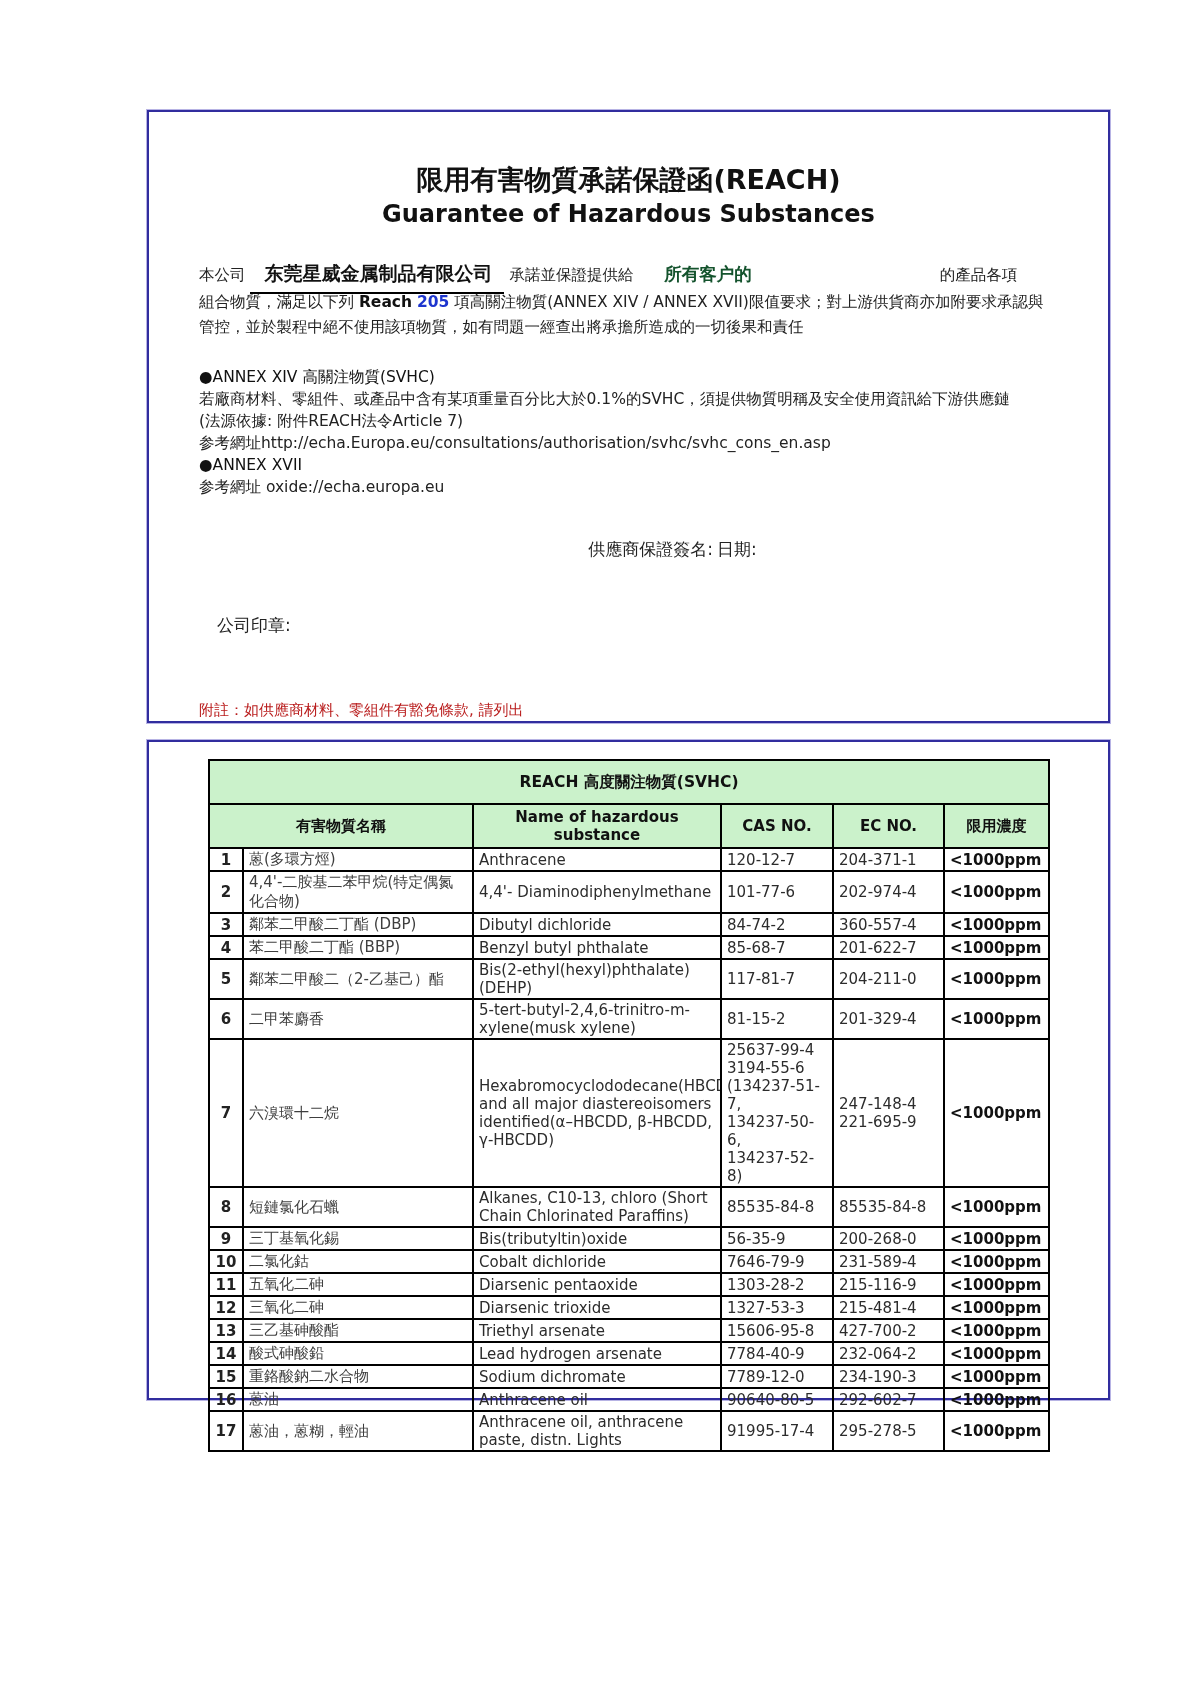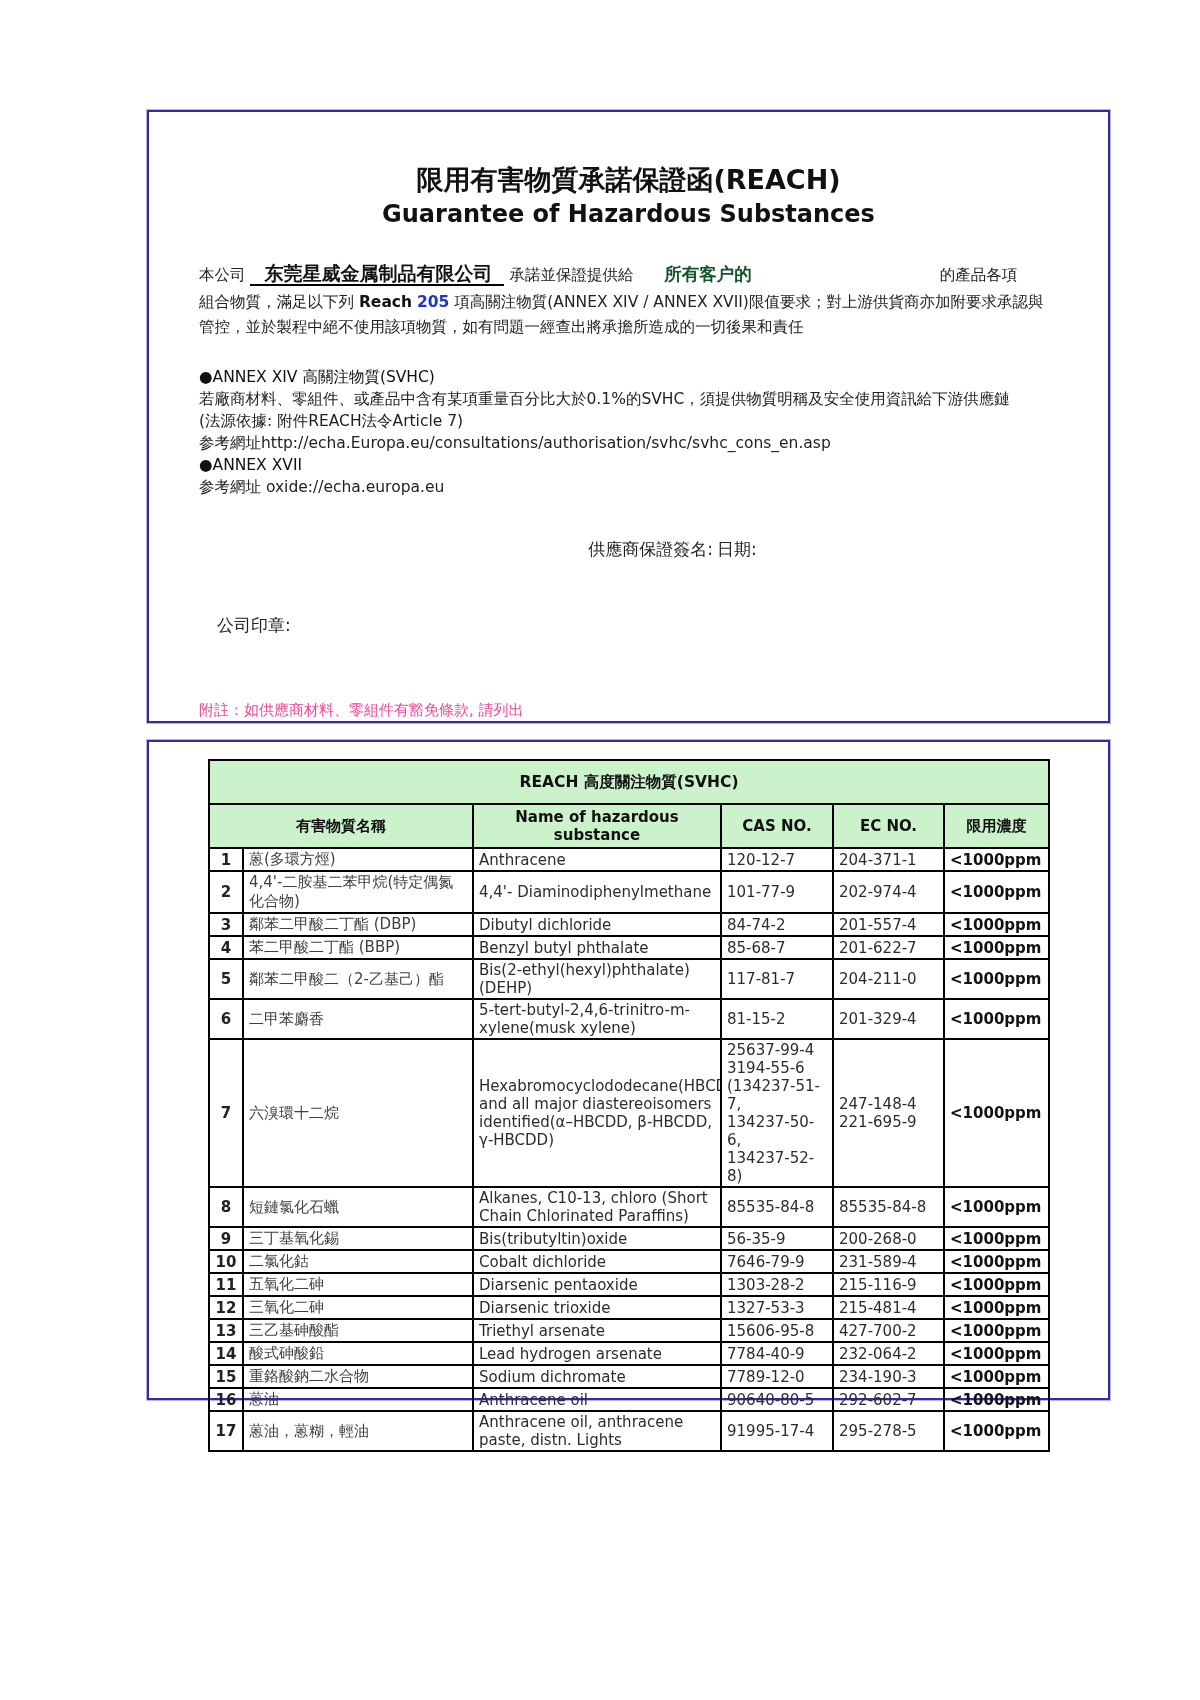--- a/index.html
+++ b/index.html
@@ -14,33 +14,33 @@
     box-shadow:0 0 0 1px #b7b3e4;
   }
   .frame1 { top:110px; height:609px; }
   .frame2 { top:740px; height:656px; }
 
   .title-zh { margin:50px 20px 0 20px; text-align:center; font-size:27px; font-weight:bold; color:#111; }
   .title-en { margin:2px 20px 0 20px; text-align:center; font-size:24px; font-weight:bold; color:#111; }
 
   .decl { position:relative; margin:30px 24px 0 50px; font-size:15.5px; line-height:25px; color:#222; }
   .decl .line1 { line-height:30px; white-space:nowrap; }
-  .company { font-size:19px; font-weight:bold; border-bottom:2px solid #000; padding:0 12px 0 14px; color:#111; }
+  .company { font-size:19px; font-weight:bold; border-bottom:2px solid #000; padding:0 12px 8px 14px; color:#111; }
   .customers { font-size:17.5px; font-weight:bold; color:#14532d; margin-left:26px; }
   .gap1 { display:inline-block; width:178px; }
   .reach-word { font-weight:bold; color:#111; }
   .reach-count { font-weight:bold; color:#1d35ce; }
 
   .annex { margin:26px 24px 0 50px; font-size:15.5px; line-height:22px; color:#222; }
   .annex .bullet { color:#111; }
 
   .sig-row { position:relative; margin:40px 24px 0 68px; font-size:17px; color:#222; height:24px;text-align:center; }
   .date-label { position:absolute; left:500px; top:0; }
   .seal { margin:52px 24px 0 68px; font-size:17px; color:#222; }
-  .note { margin:64px 24px 0 50px; font-size:15px; color:#ec4899; }
+  .note { margin:64px 24px 0 50px; font-size:15px; color:#b91c1c; }
 
   table.svhc {
     position:absolute; left:59px; top:17px;
     border-collapse:collapse; table-layout:fixed; width:840px;
     font-size:15px; color:#222;
   }
   table.svhc td { border:2px solid #000; padding:1px 5px; vertical-align:middle; overflow:hidden; }
   .t-title { background:#cbf2cb; text-align:center; font-weight:bold; font-size:15.5px; height:40px; color:#111; }
   .t-head  { background:#cbf2cb; text-align:center; font-weight:bold; height:40px; color:#111; }
   td.c-no    { text-align:center; font-weight:bold; padding:1px 2px; }
@@ -121,30 +121,30 @@
         <td class="c-zh">蒽(多環方烴)</td>
         <td class="c-en">Anthracene</td>
         <td class="c-cas">120-12-7</td>
         <td class="c-ec">204-371-1</td>
         <td class="c-limit">&lt;1000ppm</td>
       </tr>
       <tr>
         <td class="c-no">2</td>
         <td class="c-zh">4,4'-二胺基二苯甲烷(特定偶氮化合物)</td>
         <td class="c-en">4,4'- Diaminodiphenylmethane</td>
-        <td class="c-cas">101-77-9</td>
+        <td class="c-cas">101-77-6</td>
         <td class="c-ec">202-974-4</td>
         <td class="c-limit">&lt;1000ppm</td>
       </tr>
       <tr class="h21">
         <td class="c-no">3</td>
         <td class="c-zh">鄰苯二甲酸二丁酯 (DBP)</td>
         <td class="c-en">Dibutyl dichloride</td>
         <td class="c-cas">84-74-2</td>
-        <td class="c-ec">201-557-4</td>
+        <td class="c-ec">360-557-4</td>
         <td class="c-limit">&lt;1000ppm</td>
       </tr>
       <tr class="h21">
         <td class="c-no">4</td>
         <td class="c-zh">苯二甲酸二丁酯 (BBP)</td>
         <td class="c-en">Benzyl butyl phthalate</td>
         <td class="c-cas">85-68-7</td>
         <td class="c-ec">201-622-7</td>
         <td class="c-limit">&lt;1000ppm</td>
       </tr>

